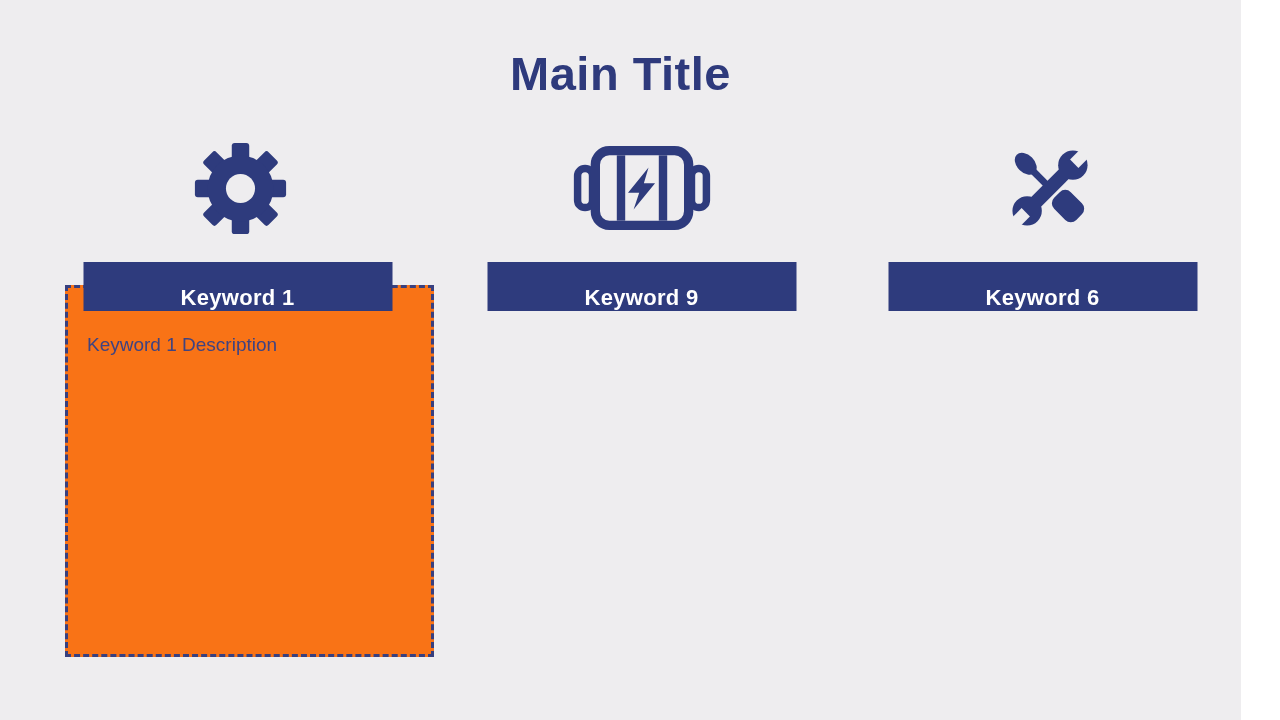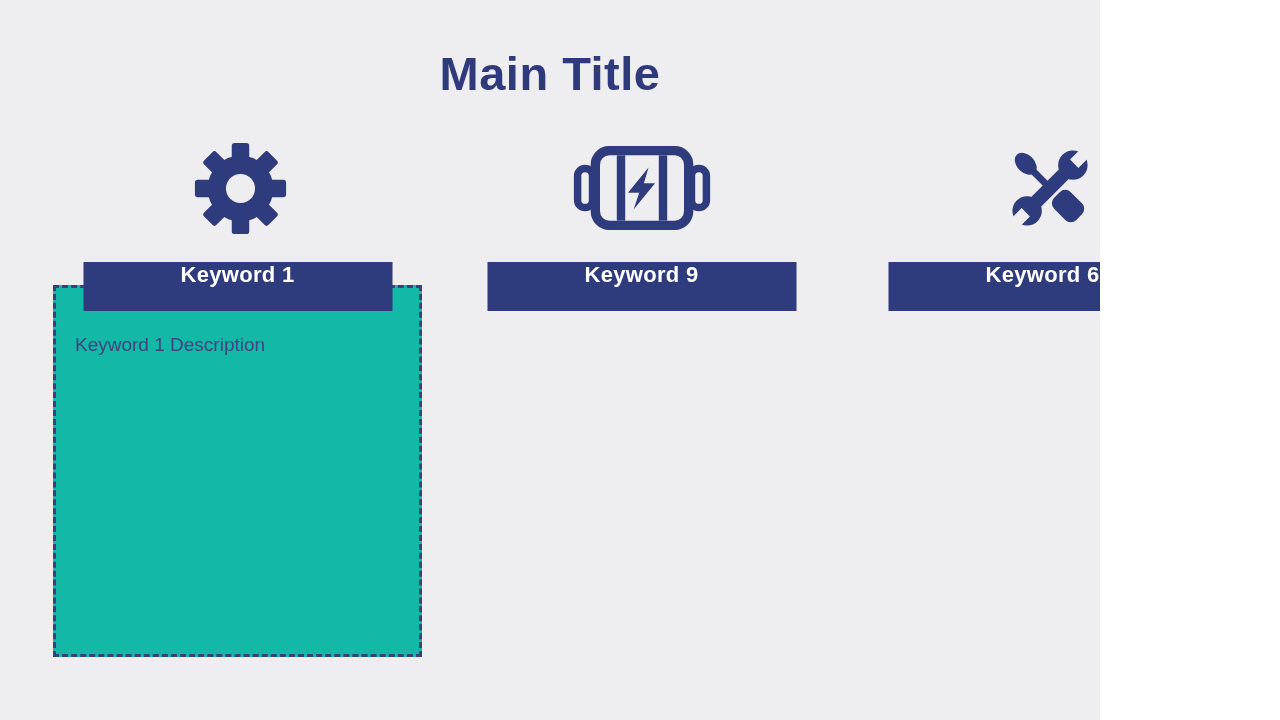--- a/index.html
+++ b/index.html
@@ -1,18 +1,18 @@
 <!DOCTYPE html>
 <html><head>
 <meta charset="utf-8">
 <style>
   html, body { margin: 0; padding: 0; }
   .canvas {
     position: relative;
-    width: 1100px;
+    width: 1241px;
     height: 720px;
     background: #EEEDEF;
     font-family: "Liberation Sans", sans-serif;
     overflow: hidden;
   }
   .title {
     position: absolute;
     top: 46px;
     left: 0;
     width: 100%;
@@ -40,40 +40,40 @@
     height: 100px;
     display: flex;
     align-items: center;
     justify-content: center;
   }
   .col-1 .icon-slot { transform: translateX(3px); }
   .col-3 .icon-slot { transform: translateX(7px); }
   .panel {
     position: absolute;
     top: 285px;
-    left: 0;
+    left: 12px;
     width: 369px;
     height: 372px;
     box-sizing: border-box;
     border: 3px dashed #38407F;
-    background: #14b8a6;
+    background: #f97316;
   }
   .keyword-bar {
     position: absolute;
     top: 262px;
     left: 50%;
     transform: translateX(-50%);
     width: 309px;
     height: 49px;
     background: #2E3B7D;
     color: #FFFFFF;
     font-size: 22px;
     font-weight: 700;
     display: flex;
-    align-items: flex-start;
+    align-items: flex-end;
     justify-content: center;
     z-index: 2;
     letter-spacing: 0.3px;
   }
   .description {
     position: absolute;
     top: 46px;
     left: 19px;
     margin: 0;
     font-size: 19px;

